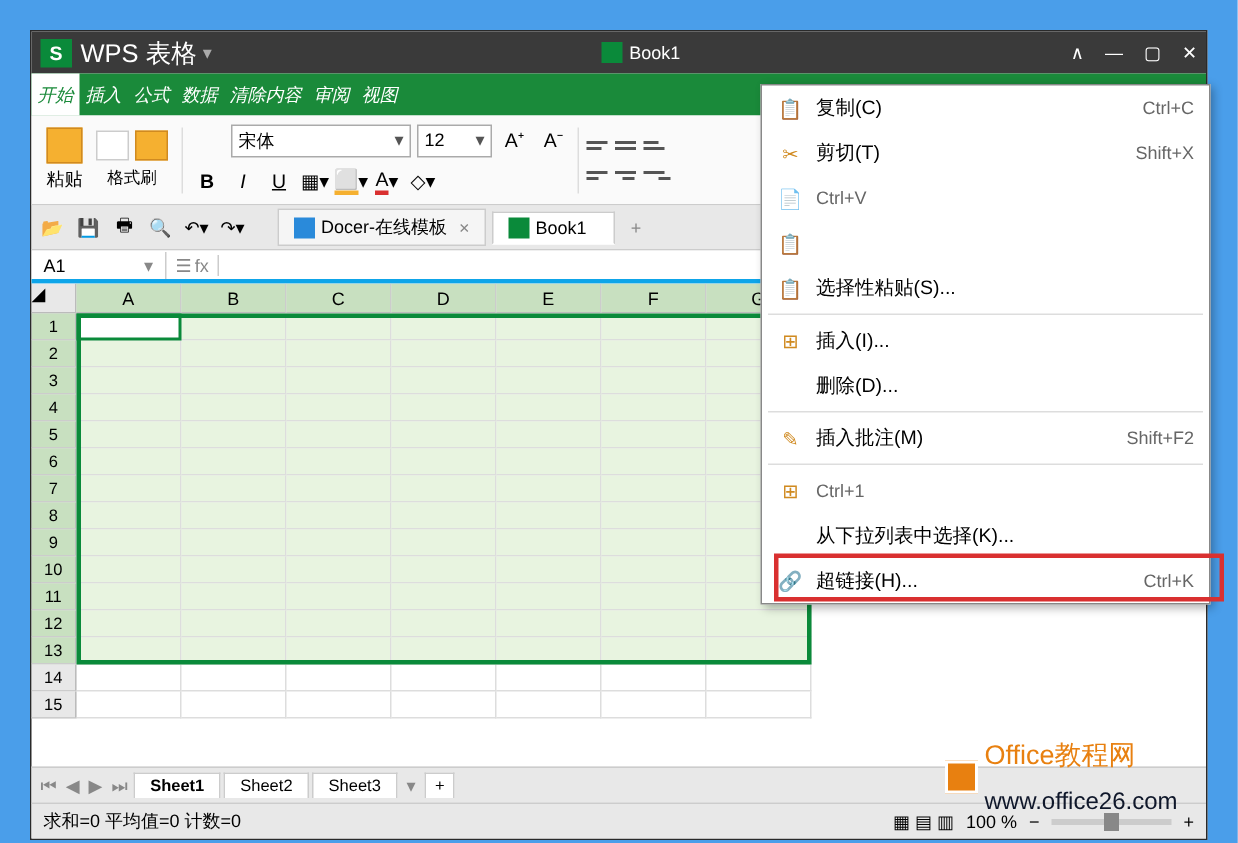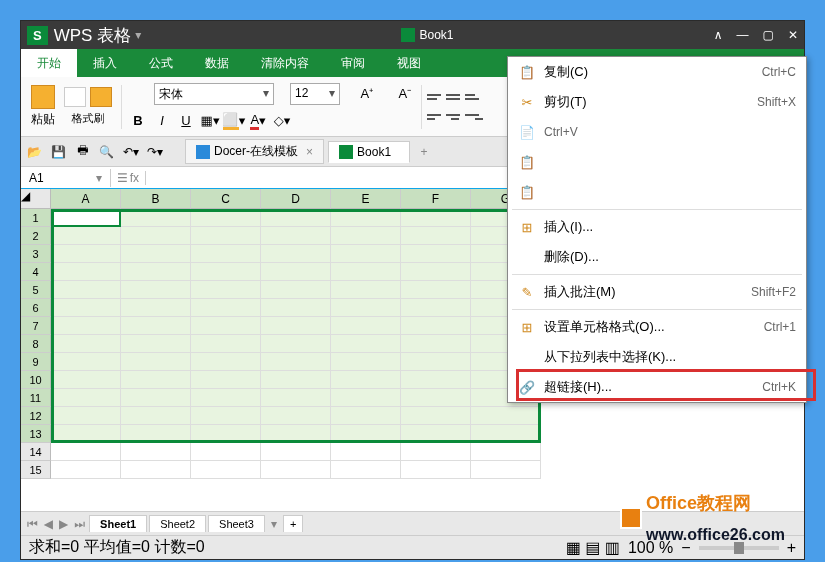--- a/index.html
+++ b/index.html
@@ -7,45 +7,45 @@
     .win-frame { background: #4a9eea; width: 825px; height: 562px; padding: 20px 20px 0; }
     .app-window { width: 785px; height: 540px; background: #fff; border: 1px solid #2a2a2a; display: flex; flex-direction: column; }
     .titlebar { background: #3a3a3a; height: 28px; display: flex; align-items: center; color: #fff; padding: 0 6px; }
     .logo { background: #0a8a3a; color: #fff; padding: 2px 6px; font-weight: bold; font-size: 13px; }
     .app-name { margin-left: 6px; font-size: 17px; }
     .title-center { flex: 1; text-align: center; display: flex; align-items: center; justify-content: center; gap: 4px; }
     .doc-icon { width: 14px; height: 14px; background: #0a8a3a; display: inline-block; }
     .title-controls { display: flex; gap: 14px; }
     .title-controls span { cursor: pointer; font-size: 12px; }
     .menubar { background: #1a8a3a; height: 28px; display: flex; align-items: center; padding: 0; }
-    .menu-tab { color: #fff; padding: 0 16px; height: 28px; line-height: 28px; cursor: pointer; }
+    .menu-tab { color: #fff; padding: 0 4px; height: 28px; line-height: 28px; cursor: pointer; font-style: italic; }
     .menu-tab.active { background: #fff; color: #1a8a3a; }
     .ribbon { background: #fafafa; border-bottom: 1px solid #ccc; height: 60px; display: flex; align-items: center; padding: 4px 6px; gap: 1px; }
     .rbn-group { display: flex; flex-direction: column; align-items: center; padding: 2px 4px; }
     .btn-big { display: flex; flex-direction: column; align-items: center; gap: 2px; cursor: pointer; }
     .btn-big .ic { width: 24px; height: 24px; background: #f5b030; border: 1px solid #d08a20; }
     .font-group { display: flex; flex-direction: column; gap: 2px; }
-    .font-row1 { display: flex; gap: 16px; padding-left: 27px; }
+    .font-row1 { display: flex; gap: 4px; padding-left: 27px; }
     .font-select { border: 1px solid #aaa; height: 22px; padding: 2px 18px 2px 4px; font-size: 12px; background: #fff; position: relative; }
     .font-select::after { content: "▾"; position: absolute; right: 4px; color: #555; }
     .font-row2 { display: flex; gap: 2px; align-items: center; margin-top: 4px; }
     .fmt-btn { width: 22px; height: 20px; border: 1px solid transparent; display: flex; align-items: center; justify-content: center; cursor: pointer; font-size: 13px; }
     .sep { width: 1px; height: 44px; background: #ddd; margin: 0 4px; }
     .align-group { display: flex; flex-direction: column; gap: 4px; }
     .align-row { display: flex; gap: 1px; }
     .align-btn { width: 18px; height: 16px; display: flex; flex-direction: column; justify-content: center; gap: 2px; cursor: pointer; }
     .align-btn span { height: 2px; background: #555; width: 14px; }
     .doctabs { background: #e8e8e8; border-bottom: 1px solid #ccc; height: 30px; display: flex; align-items: center; padding: 0 4px; gap: 4px; }
     .qat-btn { width: 20px; height: 20px; display: flex; align-items: center; justify-content: center; cursor: pointer; }
     .doctab { background: #f5f5f5; border: 1px solid #ccc; padding: 3px 10px; display: flex; align-items: center; gap: 4px; cursor: pointer; font-size: 12px; }
     .doctab.active { background: #fff; border-bottom-color: #fff; }
     .doctab .close { color: #888; margin-left: 4px; }
     .doctab .d-ic { width: 14px; height: 14px; background: #0a8a3a; }
     .d-ic.docer { background: #2a8ada; }
-    .formulabar { background: #fff; border-bottom: 1px solid #0ea5e9; height: 22px; display: flex; align-items: center; }
+    .formulabar { background: #fff; border-bottom: 3px solid #0ea5e9; height: 22px; display: flex; align-items: center; }
     .namebox { width: 90px; border-right: 1px solid #ccc; padding: 2px 8px; font-size: 12px; display:flex; justify-content:space-between; align-items:center; }
     .fx-btns { display: flex; gap: 2px; padding: 0 6px; border-right: 1px solid #ccc; color: #888; }
     .fx-input { flex: 1; padding: 2px 6px; }
     .grid-area { flex: 1; display: flex; overflow: hidden; position: relative; }
     .corner { width: 30px; height: 20px; background: #e8e8e8; border-right: 1px solid #bbb; border-bottom: 1px solid #bbb; position: absolute; top: 0; left: 0; }
     .col-headers { position: absolute; top: 0; left: 30px; right: 0; height: 20px; display: flex; }
     .col-h { width: 70px; background: #e8e8e8; border-right: 1px solid #ccc; border-bottom: 1px solid #bbb; text-align: center; line-height: 20px; font-size: 12px; }
     .col-h.sel { background: #c8e0c0; }
     .row-headers { position: absolute; top: 20px; left: 0; width: 30px; }
     .row-h { height: 18px; background: #e8e8e8; border-bottom: 1px solid #ccc; border-right: 1px solid #bbb; text-align: center; line-height: 18px; font-size: 11px; }
@@ -53,31 +53,31 @@
     .cells { position: absolute; top: 20px; left: 30px; right: 0; bottom: 0; }
     .cell-row { display: flex; height: 18px; }
     .cell { width: 70px; height: 18px; border-right: 1px solid #ddd; border-bottom: 1px solid #ddd; }
     .cell.selrange { background: #e8f4e0; }
     .sel-outline { position: absolute; border: 2px solid #0a8a3a; pointer-events: none; }
     .sheet-tabs { background: #e8e8e8; height: 24px; display: flex; align-items: center; border-top: 1px solid #ccc; padding: 0 4px; gap: 2px; }
     .st-nav { display: flex; gap: 2px; color: #888; }
     .st-nav span { cursor: pointer; padding: 0 2px; }
     .sheet-tab { background: #fff; border: 1px solid #ccc; padding: 2px 10px; cursor: pointer; border-bottom: none; font-size: 11px; }
     .sheet-tab.active { font-weight: bold; }
-    .statusbar { background: #e8e8e8; height: 24px; display: flex; align-items: center; justify-content: flex-end; gap: 8px; padding: 0 8px; border-top: 1px solid #ccc; font-size: 16px; }
+    .statusbar { background: #e8e8e8; height: 24px; display: flex; align-items: center; justify-content: flex-end; gap: 8px; padding: 0 8px; border-top: 1px solid #ccc; font-size: 12px; }
     .zoom-slider { width: 80px; height: 4px; background: #ccc; position: relative; }
     .zoom-handle { width: 10px; height: 12px; background: #888; position: absolute; left: 35px; top: -4px; }
     .context-menu { position: absolute; top: 56px; right: 18px; width: 300px; background: #fff; border: 1px solid #888; box-shadow: 2px 2px 6px rgba(0,0,0,0.3); z-index: 100; }
     .ctx-item { display: flex; align-items: center; padding: 6px 10px; cursor: pointer; gap: 8px; font-size: 13px; }
     .ctx-icon { width: 18px; height: 18px; display: flex; align-items: center; justify-content: center; color: #d08a20; font-size: 13px; }
     .ctx-label { flex: 1; }
     .ctx-shortcut { color: #666; font-size: 12px; }
     .ctx-sep { height: 1px; background: #ddd; margin: 2px 4px; }
     .highlight-box { border: 3px solid #d93030; position: absolute; z-index: 200; pointer-events: none; }
-    .watermark { position: absolute; bottom: 18px; right: 40px; color: #e88010; font-size: 18px; font-weight: bold; z-index: 50; display:flex; align-items:center; gap:4px; }
+    .watermark { position: absolute; bottom: 18px; right: 40px; color: #e88010; font-size: 18px; font-weight: normal; z-index: 50; display:flex; align-items:center; gap:4px; }
     .wm-sub { color: #0f172a; font-size: 16px; margin-top: 11px; }
     .wm-ic { width:22px; height:22px; background:#e88010; border:2px solid #fff; }
   </style>
 </head>
 <body>
 
 <div class="win-frame">
 <div class="app-window">
 
   <div class="titlebar">
@@ -415,20 +415,21 @@
       <div class="ctx-item">
         <span class="ctx-icon">📄</span>
         <span class="ctx-shortcut">Ctrl+V</span>
       </div>
       <div class="ctx-item">
         <span class="ctx-icon">📋</span>
         <span class="ctx-shortcut"></span>
       </div>
       <div class="ctx-item">
         <span class="ctx-icon">📋</span>
+        <span class="ctx-label">选择性粘贴(S)...</span>
         <span class="ctx-shortcut"></span>
       </div>
       <div class="ctx-sep"></div>
       <div class="ctx-item">
         <span class="ctx-icon">⊞</span>
         <span class="ctx-label">插入(I)...</span>
         <span class="ctx-shortcut"></span>
       </div>
       <div class="ctx-item">
         <span class="ctx-icon"></span>
@@ -437,21 +438,20 @@
       </div>
       <div class="ctx-sep"></div>
       <div class="ctx-item">
         <span class="ctx-icon">✎</span>
         <span class="ctx-label">插入批注(M)</span>
         <span class="ctx-shortcut">Shift+F2</span>
       </div>
       <div class="ctx-sep"></div>
       <div class="ctx-item">
         <span class="ctx-icon">⊞</span>
-        <span class="ctx-label">设置单元格格式(O)...</span>
         <span class="ctx-shortcut">Ctrl+1</span>
       </div>
       <div class="ctx-item">
         <span class="ctx-icon"></span>
         <span class="ctx-label">从下拉列表中选择(K)...</span>
         <span class="ctx-shortcut"></span>
       </div>
       <div class="ctx-item">
         <span class="ctx-icon">🔗</span>
         <span class="ctx-label">超链接(H)...</span>

